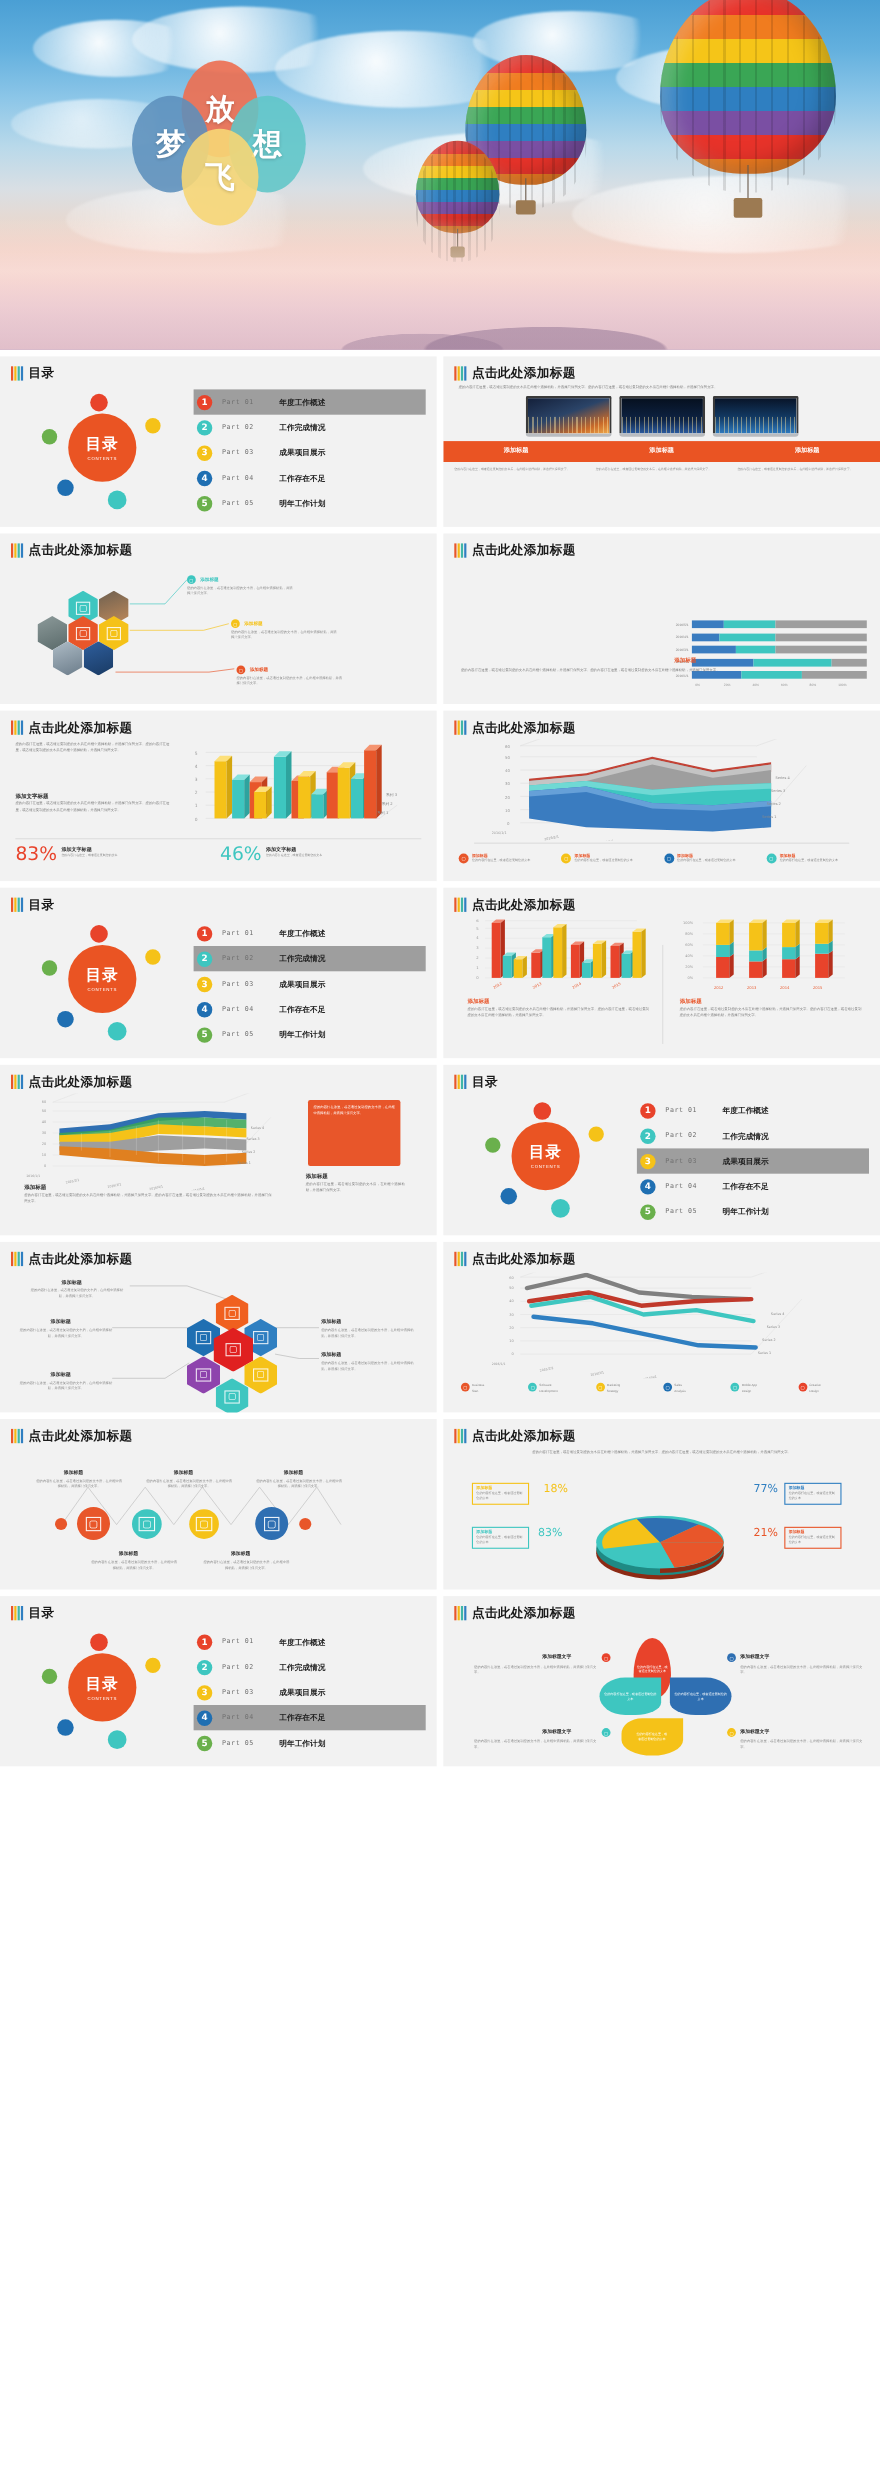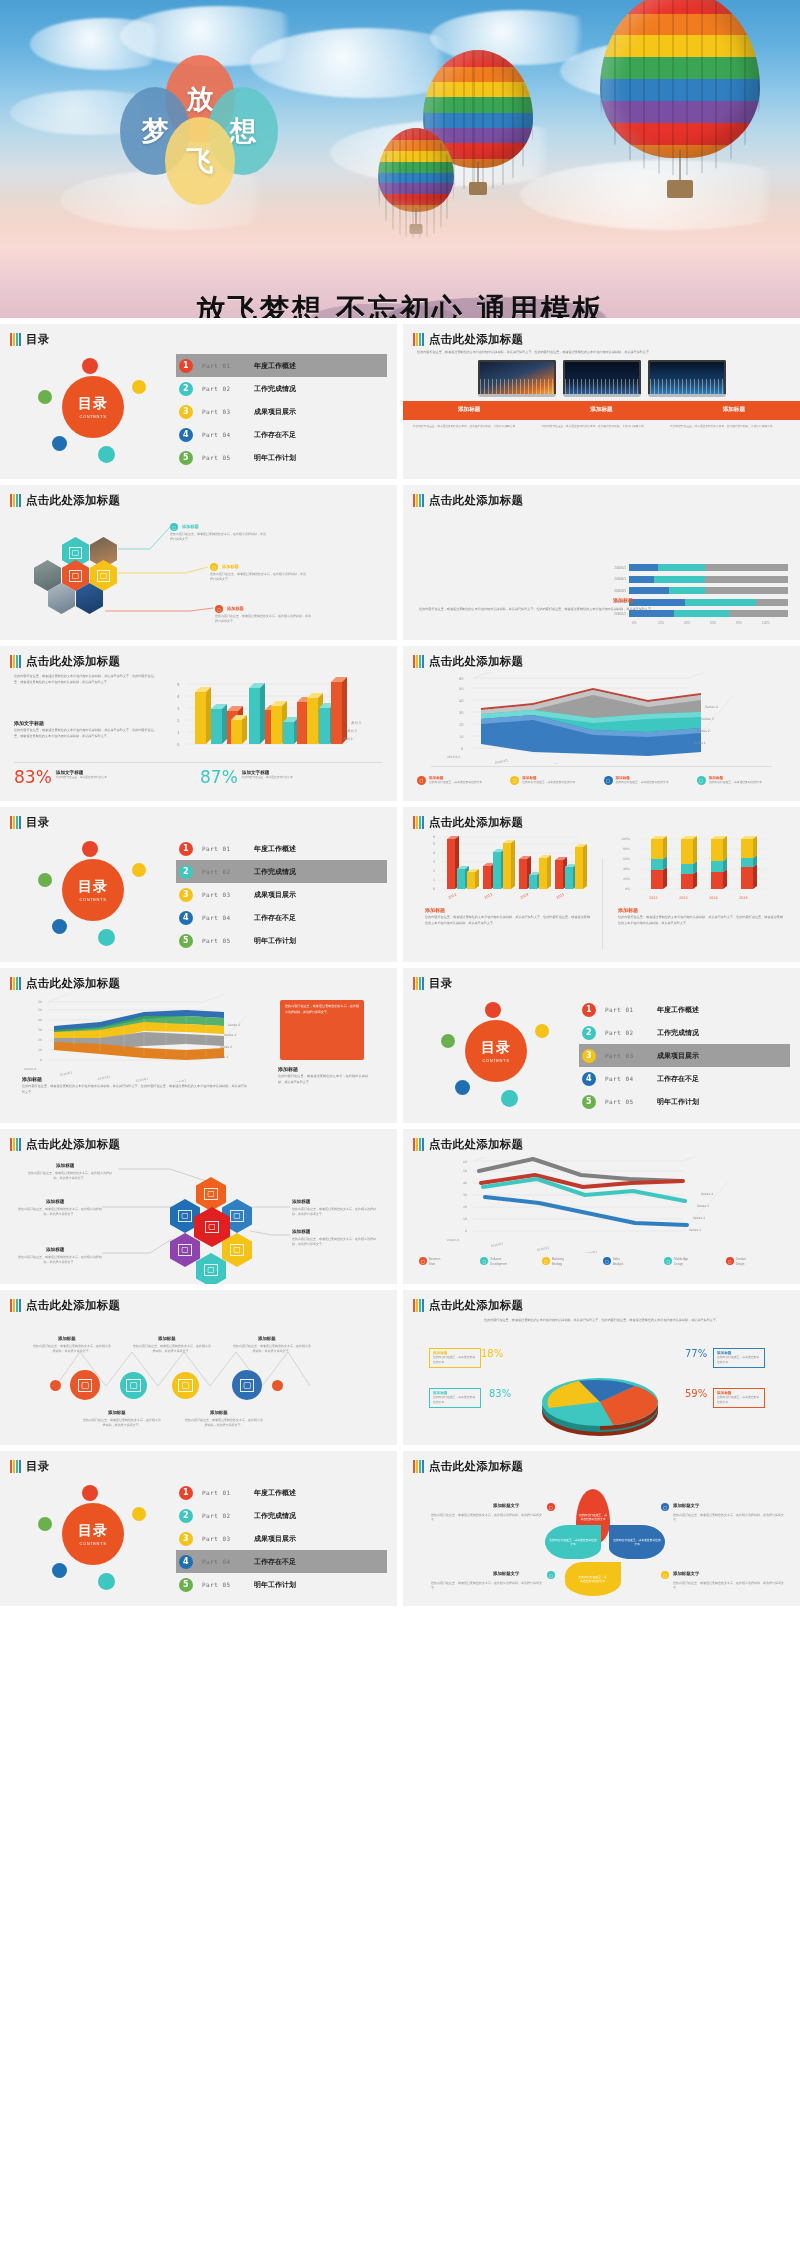--- a/index.html
+++ b/index.html
@@ -225,21 +225,20 @@
           <span>梦</span>
         </div>
       <div class="petal right">
           <span>想</span>
         </div>
       <div class="petal bottom">
           <span>飞</span>
         </div>
     </div>
 
-    <div class="cover-title">放飞梦想  不忘初心  通用模板</div>
 
   </div>
 
   <div class="grid">
 
     <div class="slide">
       <div class="hdr">
         <div class="bars">
             <i></i>
             <i></i>
@@ -519,21 +518,21 @@
         <div class="divider-h" style="top:90px;left:4px;right:4px;"></div>
 
         <div style="position:absolute;left:4px;top:95px;width:180px;" class="stat">
           <b style="color:#e8432b">83%</b>
           <div style="padding-top:3px">
             <div class="hexlbl" style="position:static;font-size:4.6px;color:#2b2b2b">添加文字标题</div>
             <div class="tiny" style="width:82px">您的内容打在这里，或者通过复制您的文本</div>
           </div>
         </div>
         <div style="position:absolute;left:190px;top:95px;width:180px;" class="stat">
-          <b style="color:#3ec6c0">87%</b>
+          <b style="color:#3ec6c0">46%</b>
           <div style="padding-top:3px">
             <div class="hexlbl" style="position:static;font-size:4.6px;color:#2b2b2b">添加文字标题</div>
             <div class="tiny" style="width:82px">您的内容打在这里，或者通过复制您的文本</div>
           </div>
         </div>
       </div>
     </div>
 
     <div class="slide">
       <div class="hdr">
@@ -1134,39 +1133,39 @@
           </div>
         <h2>点击此处添加标题</h2>
       </div>
       <div style="position:relative;height:128px;">
         <div class="body-txt" style="position:absolute;left:16px;right:16px;top:2px;text-align:center;">您的内容打在这里，或者通过复制您的文本后在此框中选择粘贴，并选择只保留文字。您的内容打在这里，或者通过复制您的文本后在此框中选择粘贴，并选择只保留文字。</div>
 
         <div style="position:absolute;left:16px;top:32px;width:52px;border:.6px solid #f5c218;padding:2px 3px;">
           <div style="font-size:3.6px;font-weight:bold;color:#f5c218">添加标题</div>
           <div class="legend-b">您的内容打在这里，或者通过复制您的文本</div>
         </div>
-        <div style="position:absolute;left:68px;top:32px;font-size:10px;color:#f5c218;font-family:'DejaVu Sans',sans-serif;">18%</div>
+        <div style="position:absolute;left:81px;top:32px;font-size:10px;color:#f5c218;font-family:'DejaVu Sans',sans-serif;">18%</div>
 
         <div style="position:absolute;left:300px;top:32px;width:52px;border:.6px solid #2f7fc1;padding:2px 3px;">
           <div style="font-size:3.6px;font-weight:bold;color:#2f7fc1">添加标题</div>
           <div class="legend-b">您的内容打在这里，或者通过复制您的文本</div>
         </div>
         <div style="position:absolute;left:272px;top:32px;font-size:10px;color:#2f7fc1;font-family:'DejaVu Sans',sans-serif;">77%</div>
 
         <div style="position:absolute;left:16px;top:72px;width:52px;border:.6px solid #3ec6c0;padding:2px 3px;">
           <div style="font-size:3.6px;font-weight:bold;color:#3ec6c0">添加标题</div>
           <div class="legend-b">您的内容打在这里，或者通过复制您的文本</div>
         </div>
         <div style="position:absolute;left:76px;top:72px;font-size:10px;color:#3ec6c0;font-family:'DejaVu Sans',sans-serif;">83%</div>
 
         <div style="position:absolute;left:300px;top:72px;width:52px;border:.6px solid #e8562a;padding:2px 3px;">
           <div style="font-size:3.6px;font-weight:bold;color:#e8562a">添加标题</div>
           <div class="legend-b">您的内容打在这里，或者通过复制您的文本</div>
         </div>
-        <div style="position:absolute;left:272px;top:72px;font-size:10px;color:#e8562a;font-family:'DejaVu Sans',sans-serif;">59%</div>
+        <div style="position:absolute;left:272px;top:72px;font-size:10px;color:#e8562a;font-family:'DejaVu Sans',sans-serif;">21%</div>
 
         <svg width="150" height="78" viewBox="0 0 150 78" style="position:absolute;left:112px;top:48px;">
           <ellipse cx="75" cy="48" rx="58" ry="24" fill="#8c2a14"></ellipse>
           <ellipse cx="75" cy="44" rx="58" ry="24" fill="#1f8a84"></ellipse>
           <path d="M75,42 L133,42 A58,24 0 0,1 75,66 Z" fill="#8c2a14"></path>
           <ellipse cx="75" cy="38" rx="58" ry="24" fill="#3ec6c0"></ellipse>
           <path d="M75,38 L133,38 A58,24 0 0,1 88,61 Z" fill="#e8562a"></path>
           <path d="M75,38 L88,61 A58,24 0 0,1 24,44 Z" fill="#3ec6c0"></path>
           <path d="M75,38 L24,44 A58,24 0 0,1 54,17 Z" fill="#f5c218"></path>
           <path d="M75,38 L54,17 A58,24 0 0,1 110,22 Z" fill="#2f6fb2"></path>

